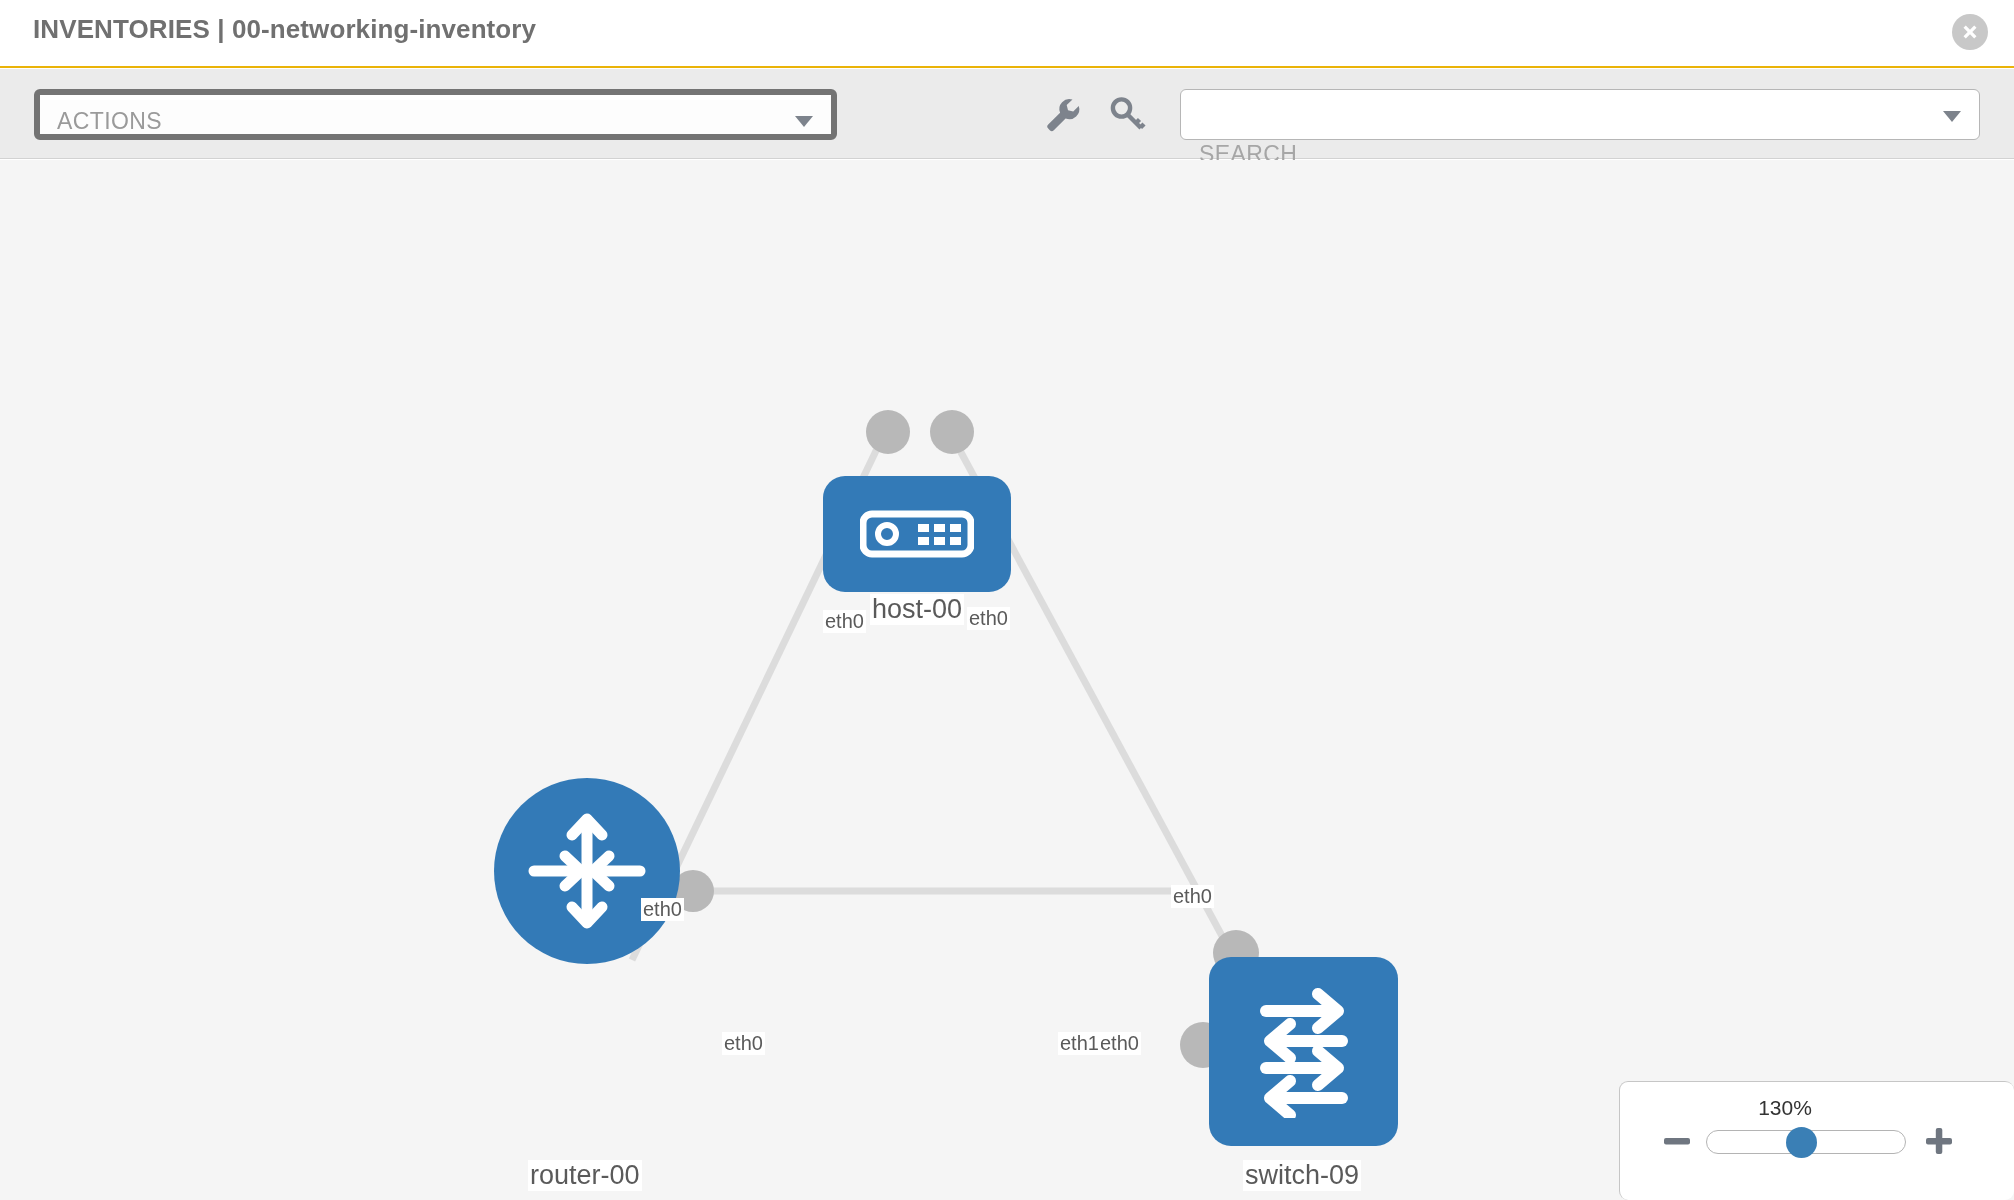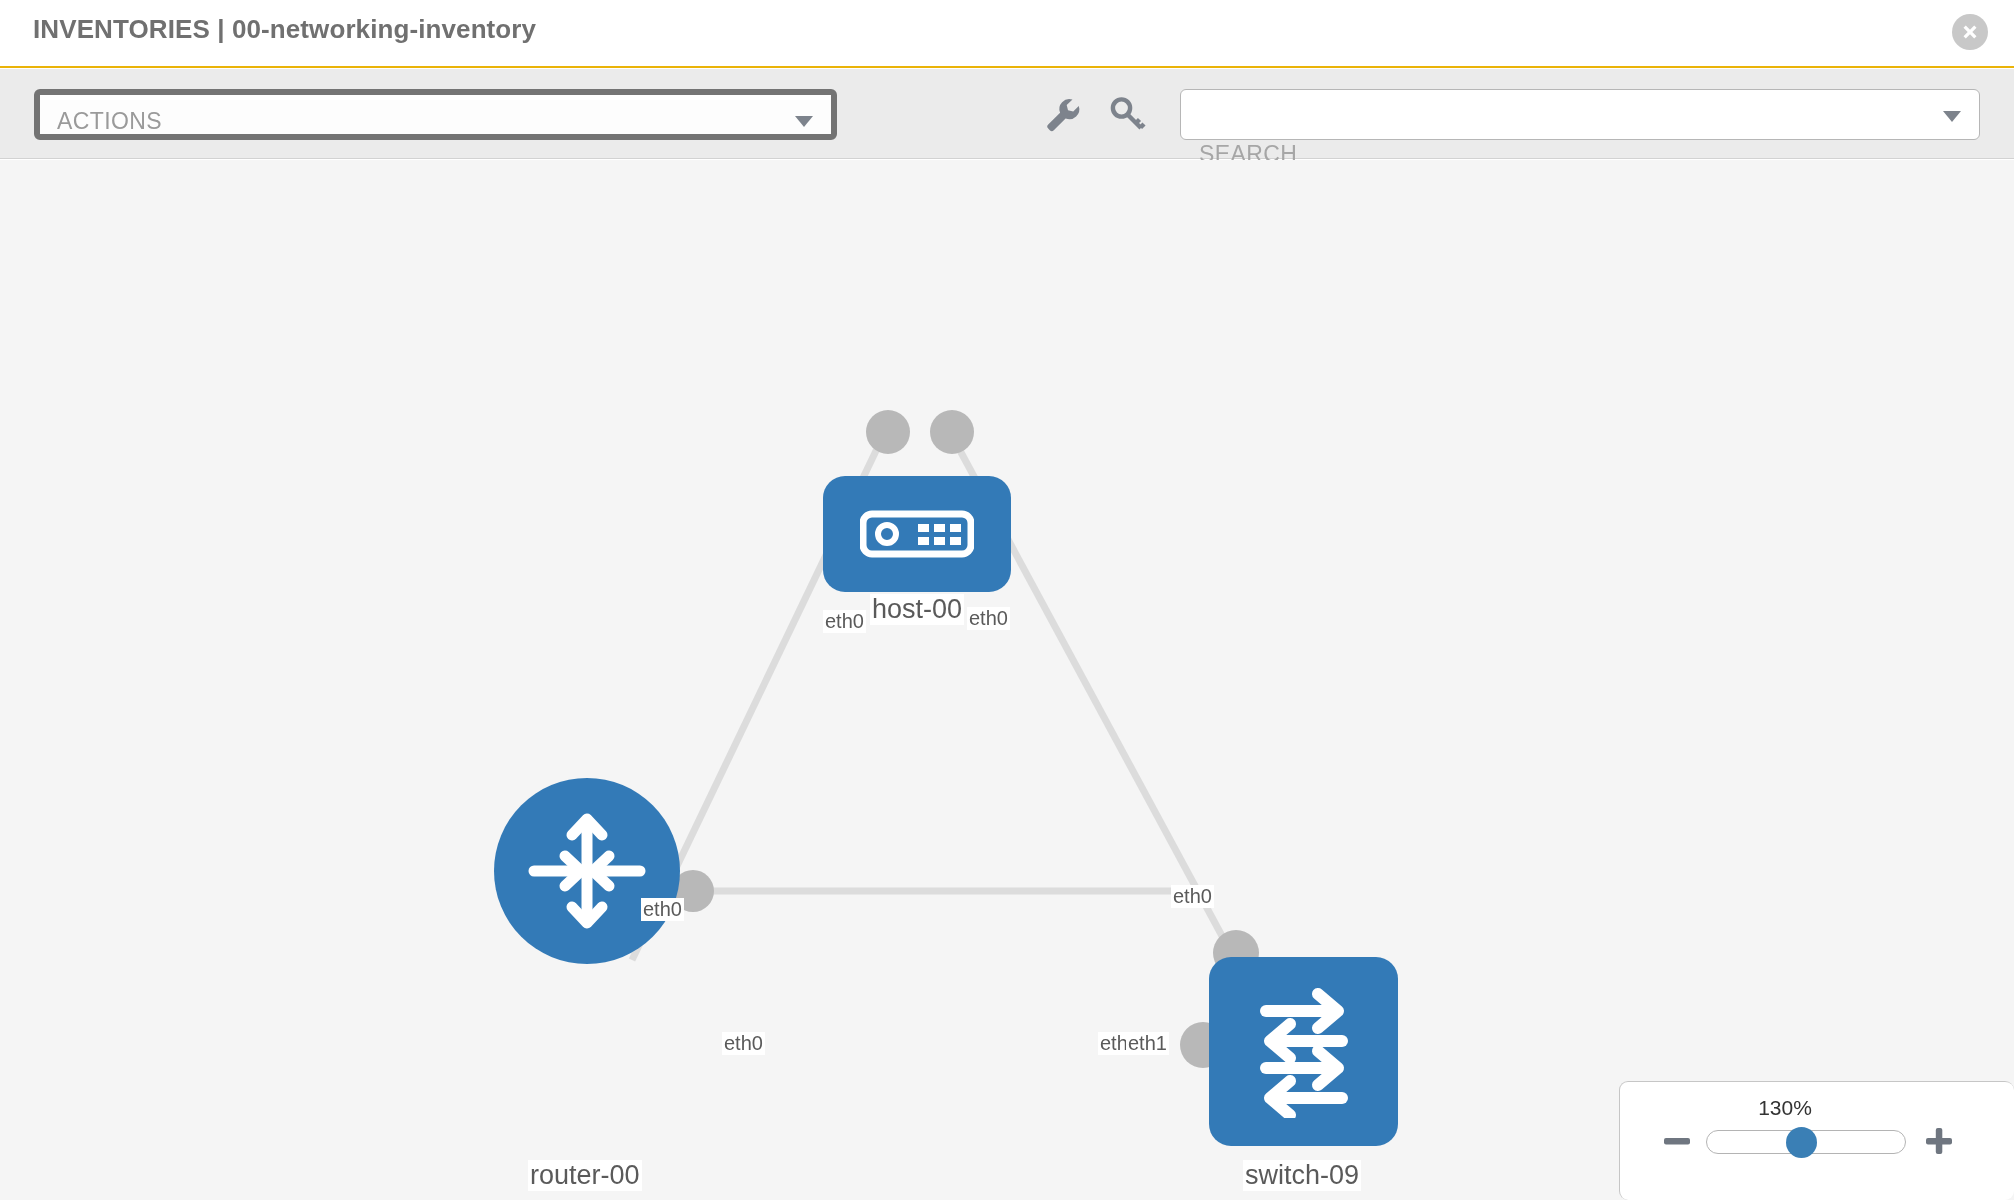--- a/index.html
+++ b/index.html
@@ -287,21 +287,21 @@
         <path d="M80 65 L100 82 L80 99"></path>
 
         <path d="M104 112 L34 112"></path>
         <path d="M52 95 L32 112 L52 129"></path>
       </g>
     </svg>
 
     <div class="node-label" style="left:1243px; top:1000px;">switch-09</div>
     <div class="iface-label" style="left:1171px; top:725px;">eth0</div>
     <div class="iface-label" style="left:1098px; top:872px;">eth0</div>
-    <div class="iface-label" style="left:1126px; top:872px;">eth1</div>
+    <div class="iface-label" style="left:1058px; top:872px;">eth1</div>
 
     <div class="zoom-panel" style="left:1619px; top:921px;border-radius:9px;">
       <div class="zoom-value">130%</div>
 
       <div class="zoom-minus">
         <svg width="30" height="30" viewBox="0 0 30 30">
           <rect x="2" y="12" width="26" height="6.5" rx="2" fill="#6f7680"></rect>
         </svg>
       </div>
 

